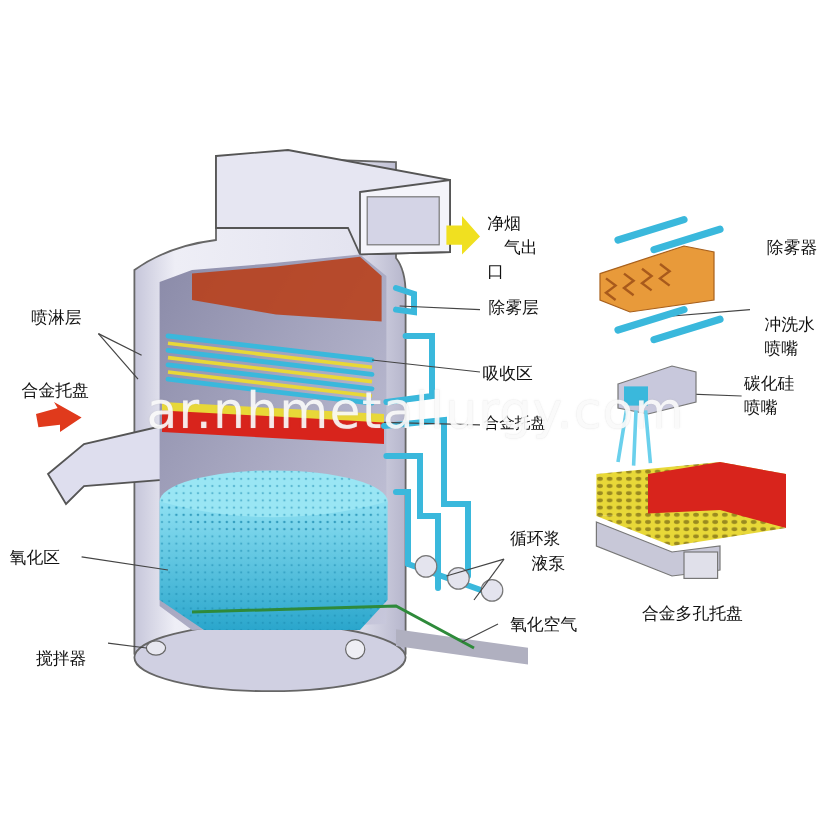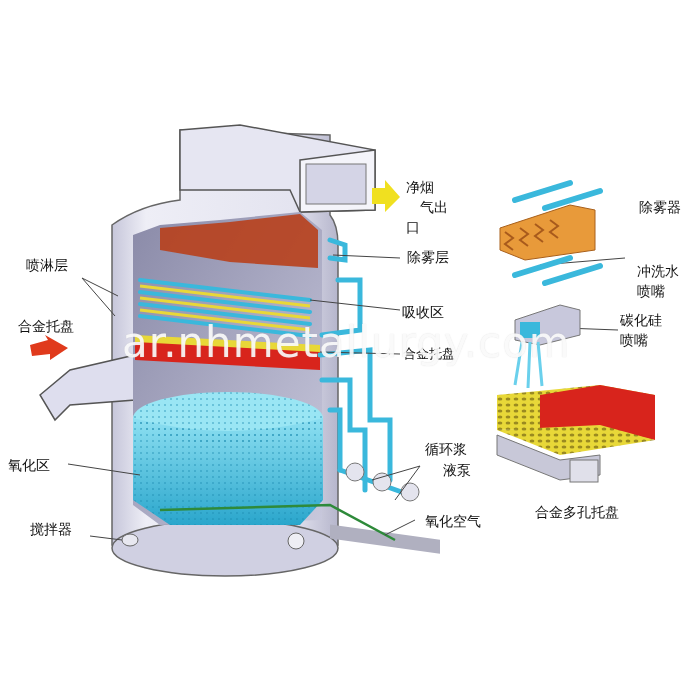--- a/index.html
+++ b/index.html
@@ -142,21 +142,21 @@
 
 <div class="lbl" style="left:26px;top:256px;">喷淋层</div>
 <div class="lbl" style="left:18px;top:317px;">合金托盘</div>
 <div class="lbl" style="left:406px;top:178px;">净烟</div>
 <div class="lbl" style="left:420px;top:198px;">气出</div>
 <div class="lbl" style="left:406px;top:218px;">口</div>
 <div class="lbl" style="left:407px;top:248px;">除雾层</div>
 <div class="lbl" style="left:402px;top:304px;font-family:Liberation Mono, monospace;">吸收区</div>
 <div class="lbl" style="left:403px;top:344px;font-size:13px;">合金托盘</div>
 <div class="lbl" style="left:8px;top:456px;">氧化区</div>
-<div class="lbl" style="left:30px;top:520px;">搅拌器</div>
+<div class="lbl" style="left:30px;top:540px;">搅拌器</div>
 <div class="lbl" style="left:425px;top:440px;">循环浆</div>
 <div class="lbl" style="left:425px;top:461px;margin-left:18px;">液泵</div>
 <div class="lbl" style="left:425px;top:512px;">氧化空气</div>
 <div class="lbl" style="left:639px;top:198px;">除雾器</div>
 <div class="lbl" style="left:637px;top:262px;">冲洗水</div>
 <div class="lbl" style="left:637px;top:282px;">喷嘴</div>
 <div class="lbl" style="left:620px;top:311px;">碳化硅</div>
 <div class="lbl" style="left:620px;top:331px;">喷嘴</div>
 <div class="lbl" style="left:535px;top:503px;">合金多孔托盘</div>
 

